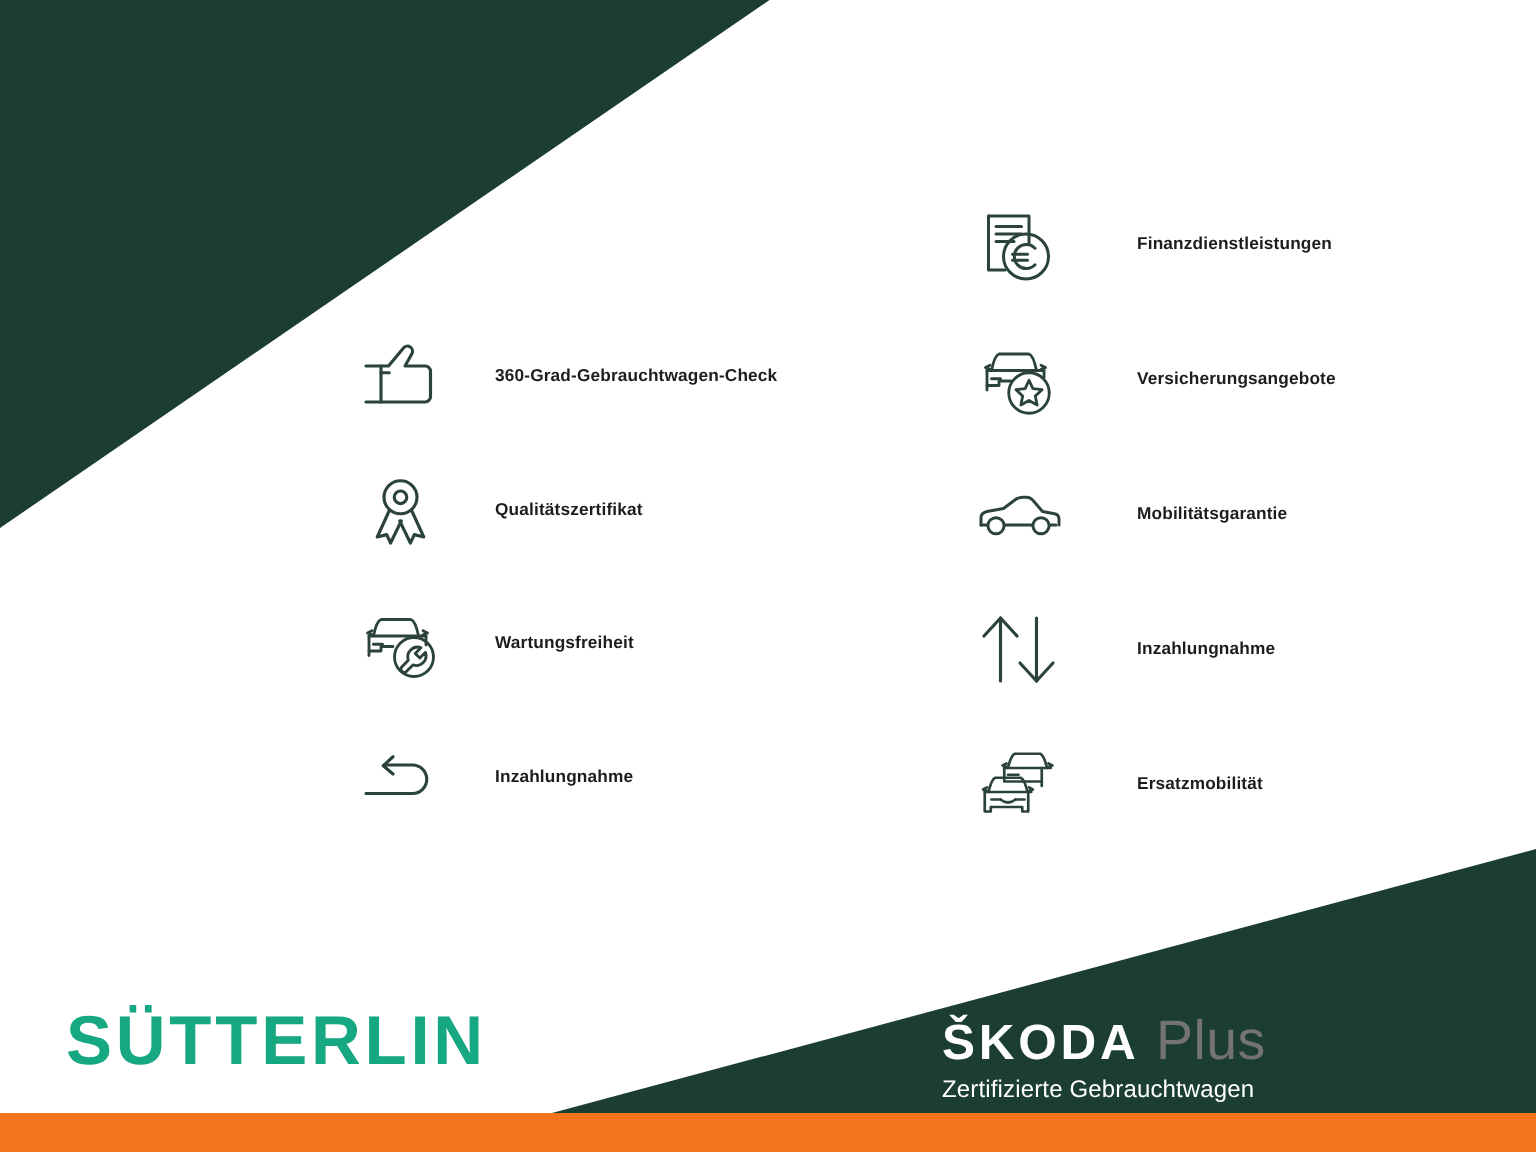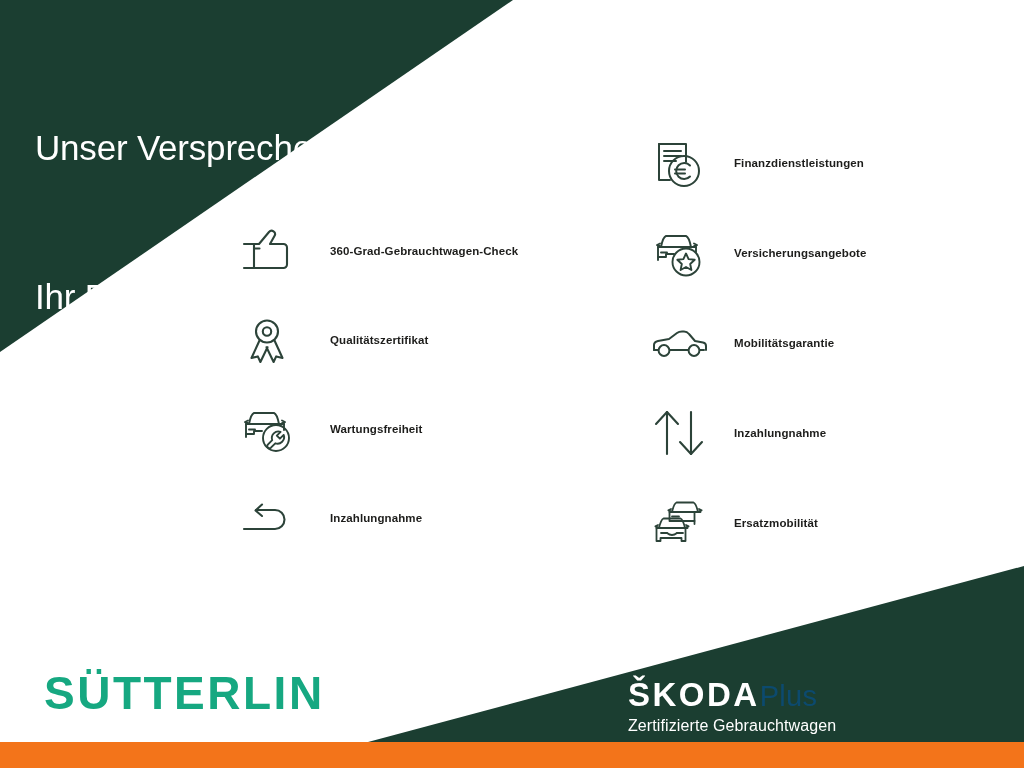--- a/index.html
+++ b/index.html
@@ -69,21 +69,21 @@
     height: 62px;
   }
   .feature-label {
     margin-left: 32px;
     font-size: 11.5px;
     font-weight: bold;
     color: #1d1d1b;
     letter-spacing: 0.1px;
     white-space: nowrap;
   }
-  .col-right .feature-label { margin-left: 24px; }
+  .col-right .feature-label { margin-left: 48px; }
 
   
   .dealer-logo {
     position: absolute;
     left: 44px;
     top: 668px;
     color: #0c4a6e;
     font-size: 46px;
     font-weight: bold;
     letter-spacing: 3px;
@@ -107,23 +107,24 @@
     line-height: 1;
   }
   .brand-mark {
     font-size: 33px;
     font-weight: bold;
     letter-spacing: 2.5px;
     color: #ffffff;
     margin-top: 16px;
   }
   .brand-plus {
-    font-size: 29px;
+    font-size: 37px;
     font-weight: 400;
-    color: #0c4a6e;
+    margin-left: 11px;
+    color: #737373;
     letter-spacing: 0.3px;
   }
   .brand-sub {
     margin-top: 6px;
     font-size: 16px;
     font-weight: 400;
     color: #ffffff;
     letter-spacing: 0.1px;
     white-space: nowrap;
   }
@@ -137,24 +138,20 @@
 
     <rect x="0" y="0" width="1024" height="768" fill="#ffffff"></rect>
 
     <polygon points="0,0 513,0 0,352" fill="#1b3e31"></polygon>
 
     <polygon points="1024,566 1024,742 368,742" fill="#1b3e31"></polygon>
 
     <rect x="0" y="742" width="1024" height="26" fill="#f3741a"></rect>
   </svg>
 
-  <div class="headline">
-    <span class="hl-line">Unser Versprechen.</span>
-    <span class="hl-line">Ihr Plus.</span>
-  </div>
 
   <div class="col col-left">
 
     <div class="feature">
       <span class="feature-icon">
         <svg viewBox="0 0 62 62" fill="none" stroke="#2c4339" stroke-width="2.1" stroke-linecap="round" stroke-linejoin="round">
           <path d="M8 24 H18 V48 H8"></path>
           <path d="M18 24 h5 l10 -12 a3.4 3.4 0 0 1 5.6 3.8 L34 24 h13.5
                    a3.5 3.5 0 0 1 3.5 3.5 v17 a3.5 3.5 0 0 1 -3.5 3.5 H18"></path>
           <path d="M18 28.5 h5.5"></path>

